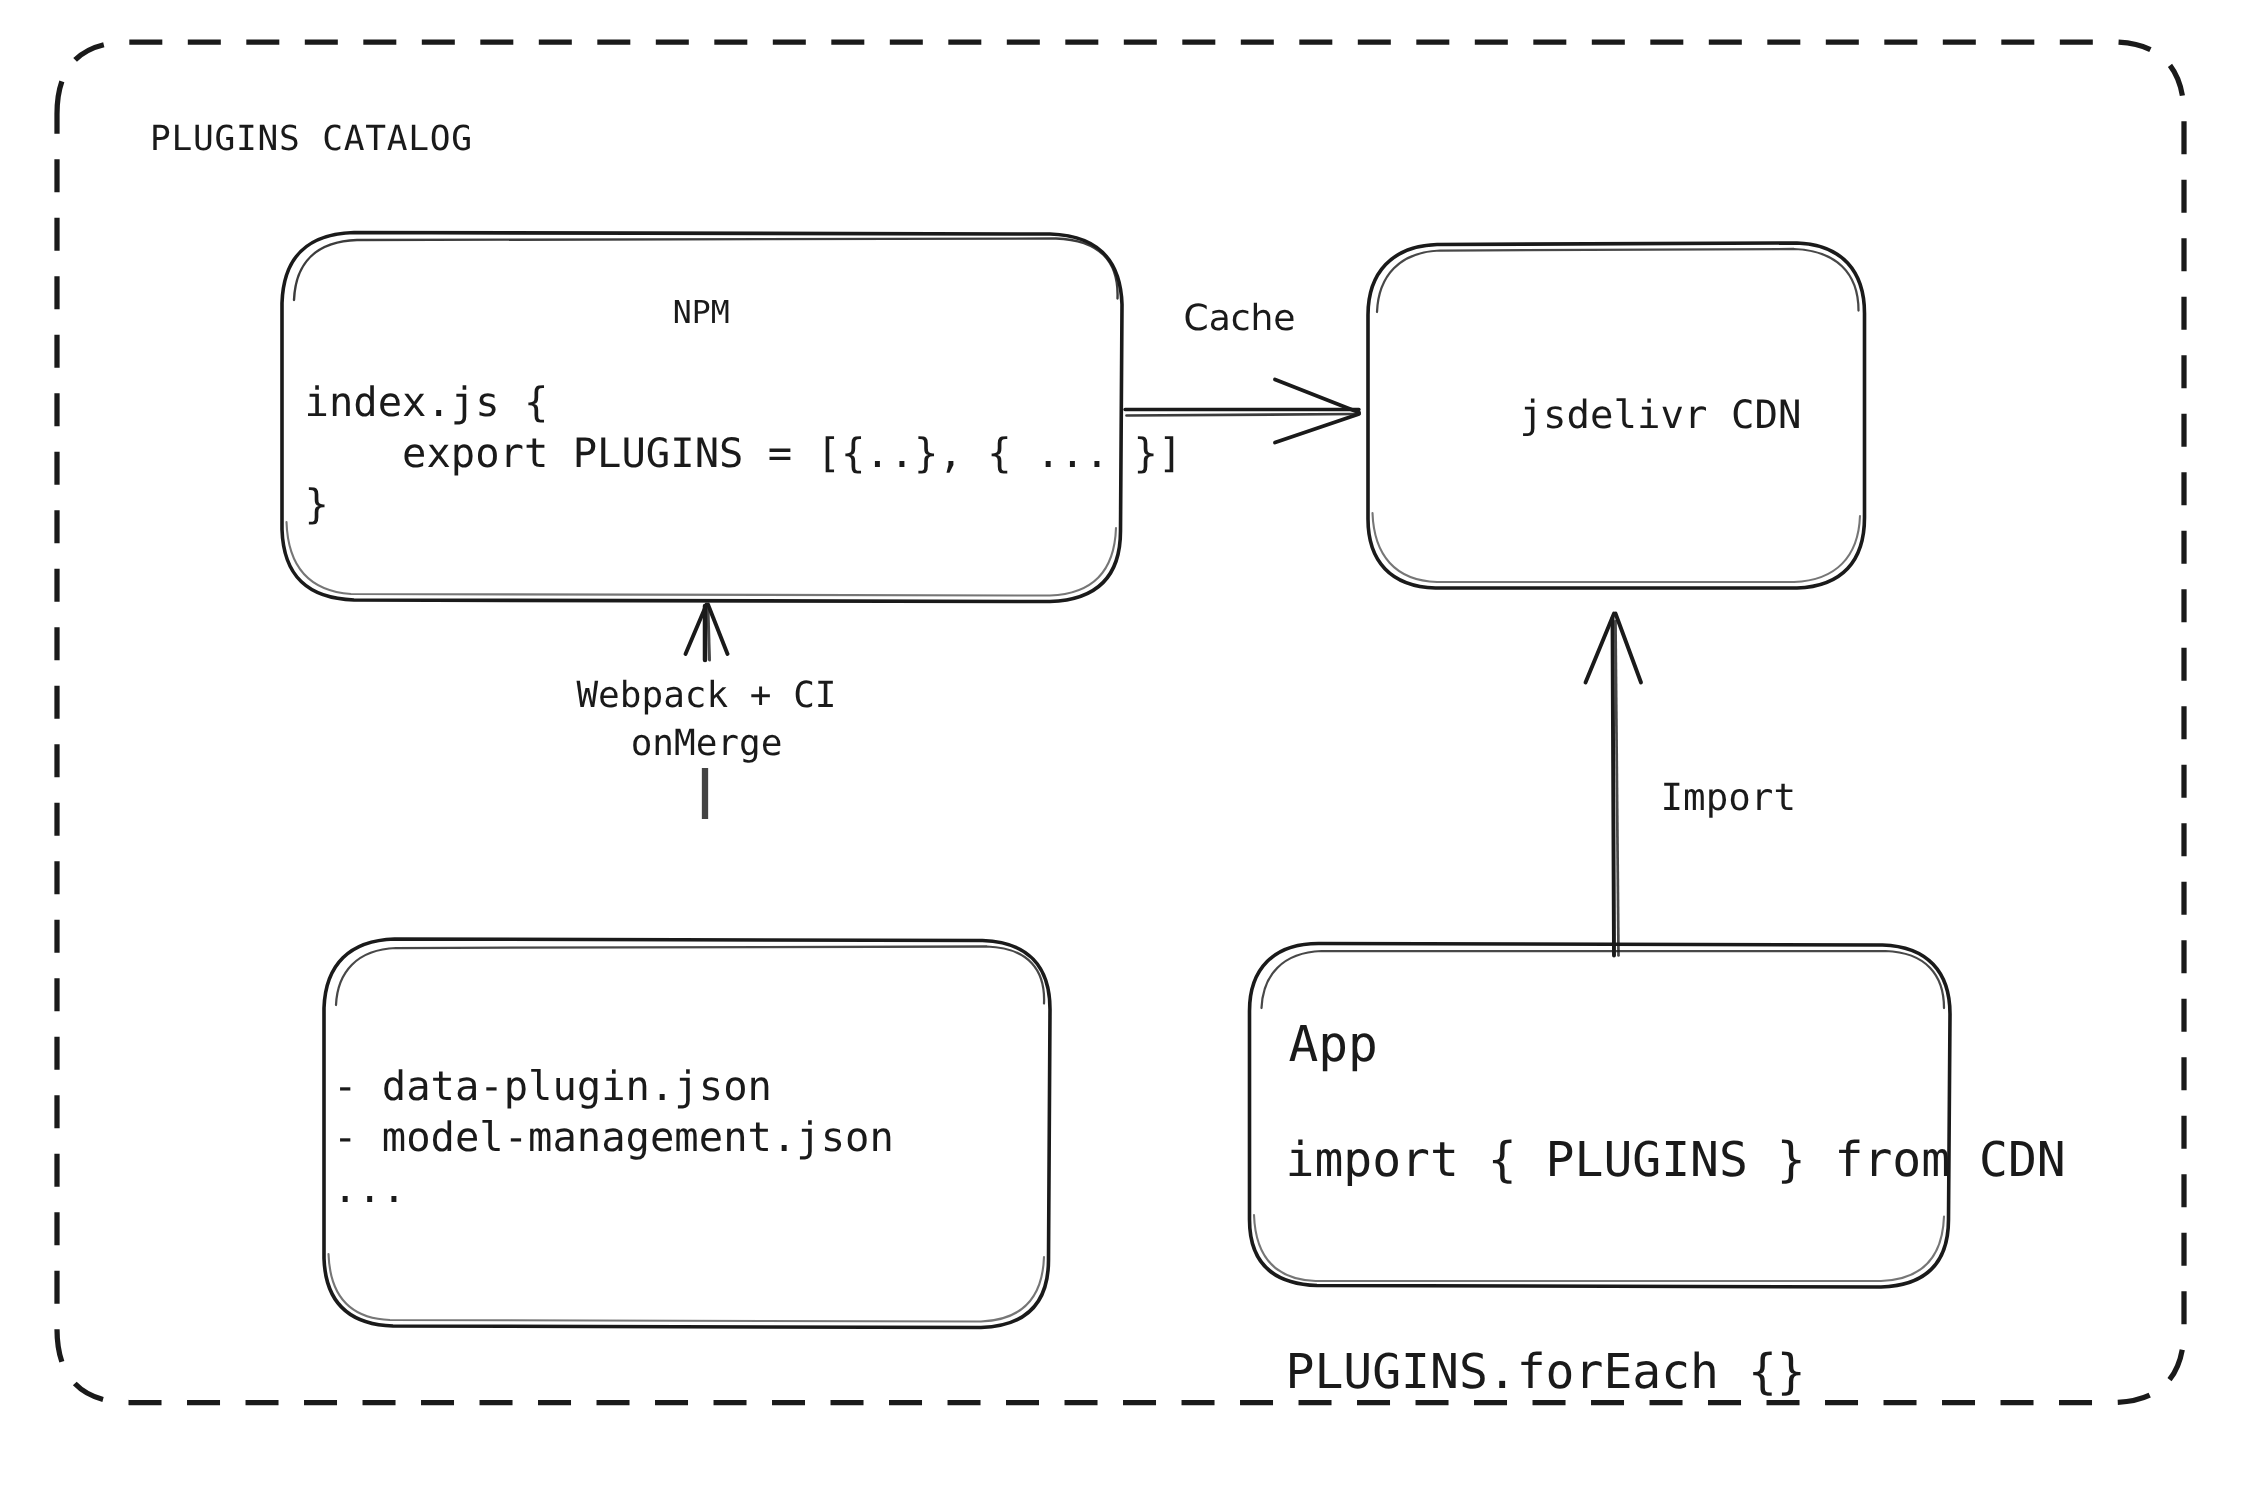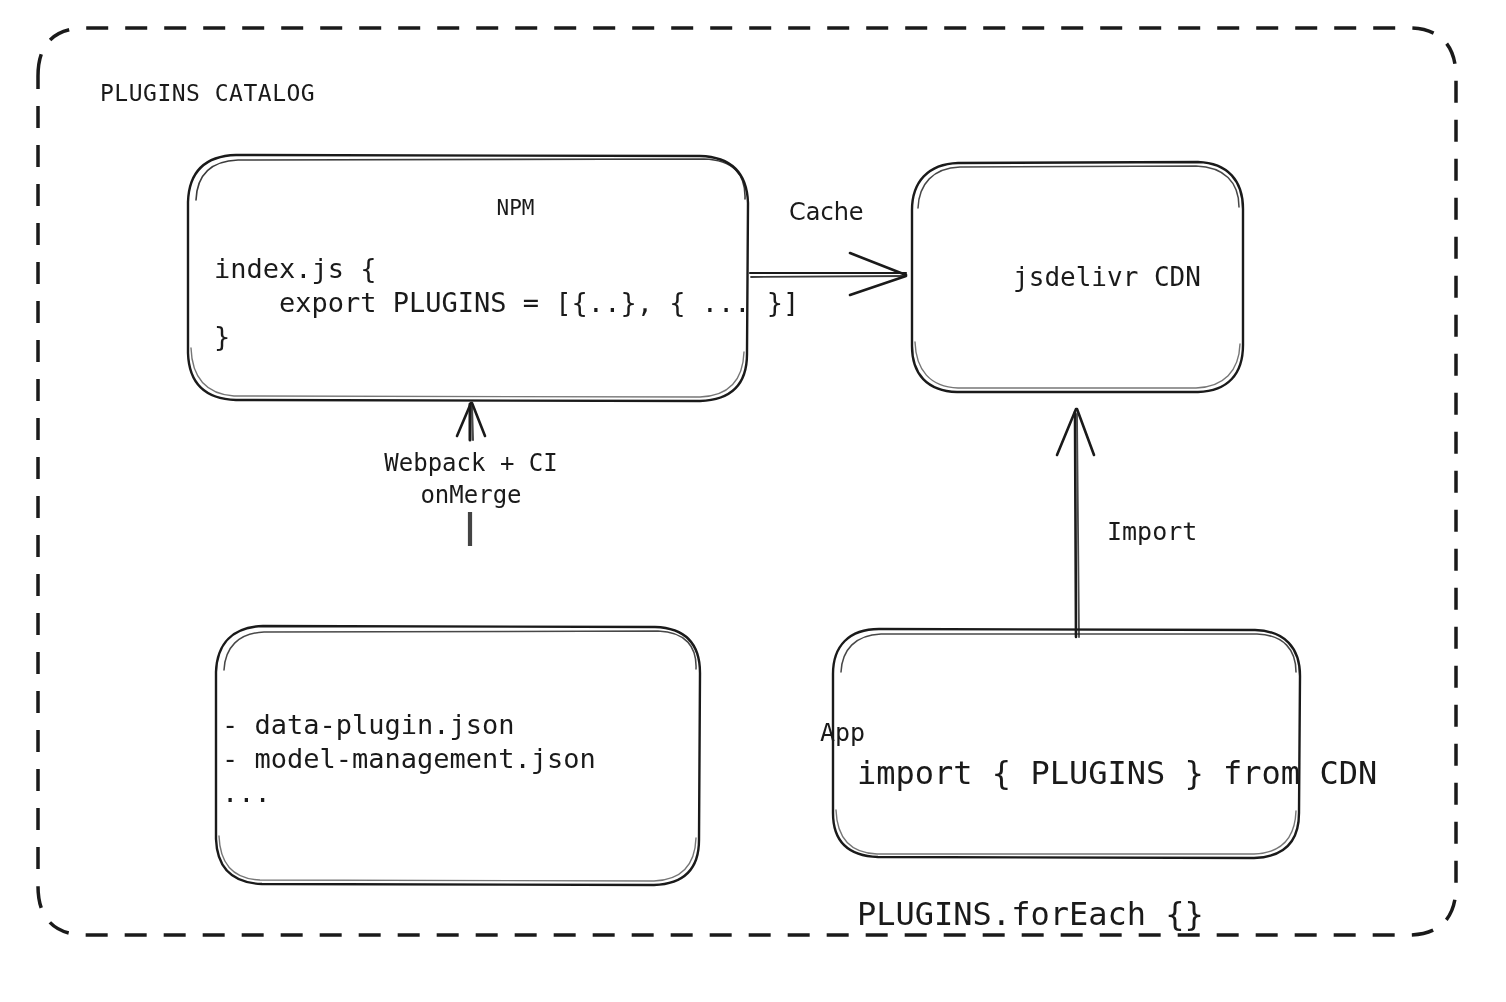--- a/index.html
+++ b/index.html
@@ -40,24 +40,23 @@
     letter-spacing: 0.5px;
   }
 
   
   #npm-title {
     left: 187px;
     top: 198px;
     width: 561px;
     text-align: center;
     font-size: 21px;
-    margin-left: 48px;
   }
   #npm-code {
-    left: 214px;
+    left: 203px;
     top: 252px;
     font-size: 27px;
     line-height: 1.25;
   }
 
   
   #cdn-title {
     left: 912px;
     top: 264px;
     width: 390px;
@@ -93,24 +92,23 @@
   
   #repo-list {
     left: 222px;
     top: 708px;
     font-size: 27px;
     line-height: 1.26;
   }
 
   
   #app-title {
-    left: 820px;
+    left: 859px;
     top: 679px;
-    font-size: 25px;
-    margin-top: 41px;
+    font-size: 33px;
   }
   #app-code {
     left: 857px;
     top: 738px;
     font-size: 32px;
     line-height: 2.2;
   }
 
   
   #import-label {

